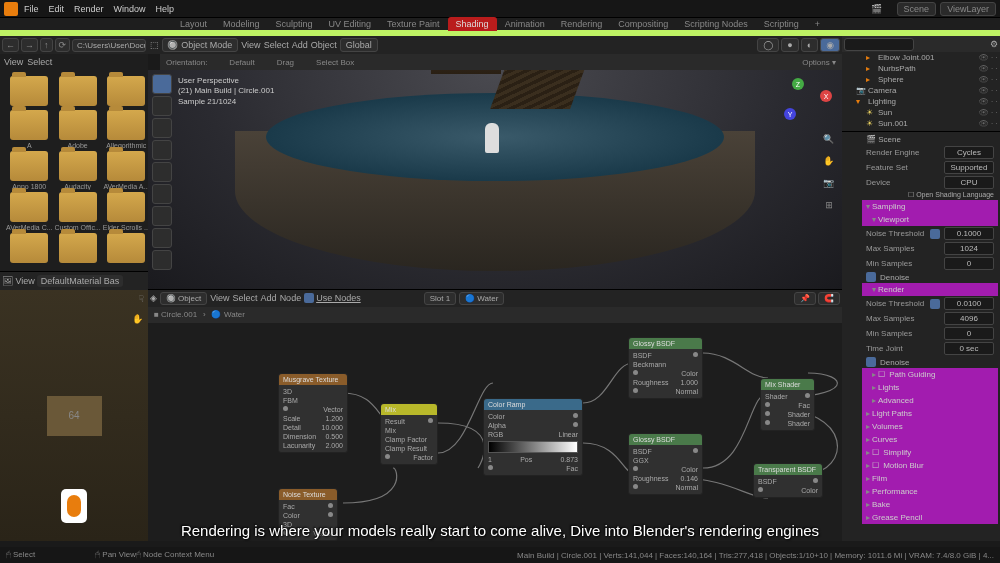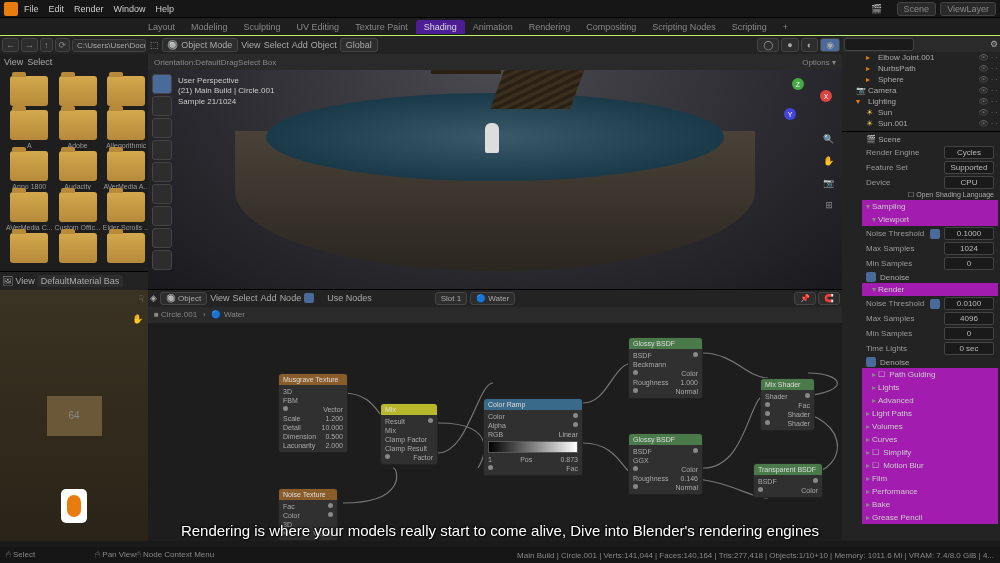--- a/index.html
+++ b/index.html
@@ -6,23 +6,23 @@
 body { background:#1a1a1a; color:#aaa; font-size:9px; width:1000px; height:563px; overflow:hidden; position:relative; }
 
 
 .menubar { height:18px; background:#161616; display:flex; align-items:center; padding:0 4px; border-bottom:1px solid #000; }
 .menubar .logo { width:14px; height:14px; background:#e87d0d; border-radius:2px; margin-right:6px; }
 .menubar span { margin-right:10px; color:#ccc; cursor:pointer; }
 .top-right { margin-left:auto; display:flex; align-items:center; gap:4px; }
 .top-right .field { background:#2a2a2a; border:1px solid #444; padding:1px 6px; border-radius:3px; color:#888; }
 
 
-.tabs { height:18px; background:#1e1e1e; display:flex; align-items:center; padding:0 140px; border-bottom:1px solid #bef264; }
+.tabs { height:18px; background:#1e1e1e; display:flex; align-items:center; padding:0 140px; border-bottom:6px solid #bef264;justify-content:center; }
 .tabs span { padding:2px 8px; color:#888; cursor:pointer; }
-.tabs span.active { background:#4c1d95; color:#ddd; border-radius:3px 3px 0 0; }
+.tabs span.active { background:#b91c1c; color:#ddd; border-radius:3px 3px 0 0; }
 
 
 .main { display:flex; height:505px; }
 .left-col { width:148px; background:#1e1e1e; display:flex; flex-direction:column; }
 .center-col { flex:1; display:flex; flex-direction:column; }
 .right-col { width:158px; background:#232323; display:flex; flex-direction:column; }
 
 
 .file-header { height:18px; background:#232323; display:flex; align-items:center; padding:2px; gap:2px; }
 .file-header .btn { background:#2d2d2d; border:1px solid #444; border-radius:3px; padding:1px 3px; color:#888; }
@@ -38,21 +38,21 @@
 .img-editor { flex:1; background:#2a2a1e; border-top:1px solid #000; position:relative; }
 .img-header { height:18px; background:#232323; display:flex; align-items:center; padding:2px; gap:2px; }
 .img-canvas { height:calc(100% - 18px); background:linear-gradient(#3a3222,#2a2418); position:relative; display:flex; align-items:center; justify-content:center; }
 .scroll-hint { position:absolute; bottom:18px; left:50%; transform:translateX(-50%); width:26px; height:34px; background:#fff; border-radius:5px; display:flex; align-items:center; justify-content:center; }
 .scroll-hint::before { content:''; width:14px; height:22px; background:#e87d0d; border-radius:8px; }
 
 
 .view-header { height:18px; background:#232323; display:flex; align-items:center; padding:2px; gap:3px; }
 .view-header .drop { background:#2d2d2d; border:1px solid #444; padding:1px 5px; border-radius:3px; }
 .view-header .right { margin-left:auto; display:flex; gap:2px; }
-.view-sub { height:16px; background:#2a2a2a; display:flex; align-items:center; padding:2px 6px; gap:0; font-size:8px; color:#888; }
+.view-sub { height:16px; background:#2a2a2a; display:flex; align-items:center; padding:2px 6px; gap:22px; font-size:8px; color:#888;margin-left:12px; }
 .view-sub .right { margin-left:auto; }
 .viewport { flex:1; background:radial-gradient(ellipse at center top,#4a4a50 0%,#2a2a30 60%,#1a1a1e 100%); position:relative; overflow:hidden; }
 .viewport-info { position:absolute; top:6px; left:30px; font-size:8px; color:#ccc; line-height:1.3; }
 .toolbar-3d { position:absolute; top:4px; left:4px; display:flex; flex-direction:column; gap:2px; }
 .toolbar-3d .tool { width:20px; height:20px; background:#2d2d2d; border:1px solid #444; border-radius:3px; }
 .toolbar-3d .tool.active { background:#4a6a9a; }
 .gizmo { position:absolute; top:8px; right:10px; width:48px; height:48px; }
 .gizmo .circ { position:absolute; width:12px; height:12px; border-radius:50%; font-size:7px; display:flex; align-items:center; justify-content:center; color:#fff; }
 .right-icons { position:absolute; right:4px; top:60px; display:flex; flex-direction:column; gap:4px; }
 .right-icons div { width:18px; height:18px; color:#888; display:flex; align-items:center; justify-content:center; }
@@ -63,21 +63,21 @@
 .bowl-side { position:absolute; top:52px; width:100%; height:140px; background:linear-gradient(#4a4238,#2a2620); border-radius:0 0 260px 260px / 0 0 80px 80px; }
 .water { position:absolute; top:14px; left:6%; width:88%; height:88px; background:radial-gradient(ellipse,#3a5a6a 0%,#1a3a4a 70%); border-radius:50%; }
 .dock { position:absolute; top:-60px; left:32%; width:200px; height:100px; }
 .dock-struct { width:70px; height:55px; background:linear-gradient(#4a3a28,#2a2014); position:absolute; top:0; left:30px; }
 .stairs { position:absolute; top:30px; left:100px; width:80px; height:60px; background:repeating-linear-gradient(-30deg,#3a2e1e 0 4px,#2a2014 4px 8px); transform:skewX(-20deg); }
 .character { position:absolute; top:44px; left:48%; width:14px; height:30px; background:#ddd; border-radius:6px 6px 2px 2px; }
 
 
 .node-header { height:18px; background:#232323; display:flex; align-items:center; padding:2px; gap:3px; border-top:1px solid #000; }
 .node-header .drop { background:#2d2d2d; border:1px solid #444; padding:1px 5px; border-radius:3px; font-size:8px; }
-.node-header .chk { display:flex; align-items:center; gap:13px; }
+.node-header .chk { display:flex; align-items:center; gap:2px;text-decoration:underline; }
 .node-sub { height:16px; background:#2a2a2a; display:flex; align-items:center; padding:2px 6px; gap:6px; font-size:8px; color:#888; }
 .node-canvas { flex:1; background:#1d1d1d; position:relative; overflow:hidden; }
 
 .node { position:absolute; background:#303030; border:1px solid #222; border-radius:3px; font-size:7px; }
 .node-title { padding:2px 4px; color:#ddd; border-radius:3px 3px 0 0; }
 .node-body { padding:2px 4px; }
 .node-row { display:flex; justify-content:space-between; padding:1px 0; color:#aaa; }
 .node-row .sock { width:5px; height:5px; background:#888; border-radius:50%; display:inline-block; }
 .title-tex { background:#8a5c2a; }
 .title-rgb { background:#b8b82a; }
@@ -657,21 +657,21 @@
           </div>
         <div class="prop-row">
             <span class="lbl">Max Samples</span>
             <span class="val">4096</span>
           </div>
         <div class="prop-row">
             <span class="lbl">Min Samples</span>
             <span class="val">0</span>
           </div>
         <div class="prop-row">
-            <span class="lbl">Time Lights</span>
+            <span class="lbl">Time Joint</span>
             <span class="val">0 sec</span>
           </div>
         <div class="prop-row">
             <div class="chk"></div>
             <span>Denoise</span>
           </div>
         <div class="prop-header closed" style="padding-left:10px">
             <span style="margin-right:4px">☐</span>
             <span>Path Guiding</span>
           </div>

